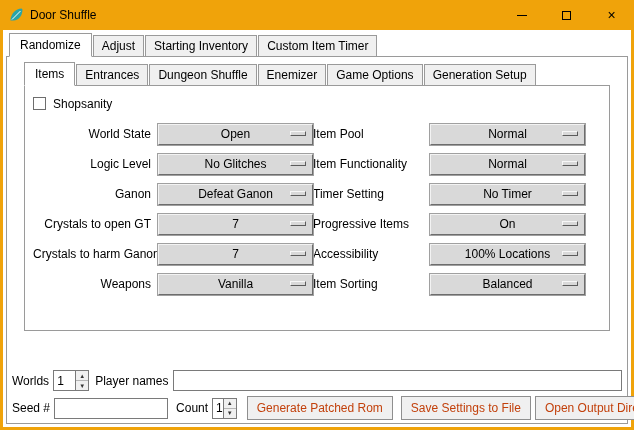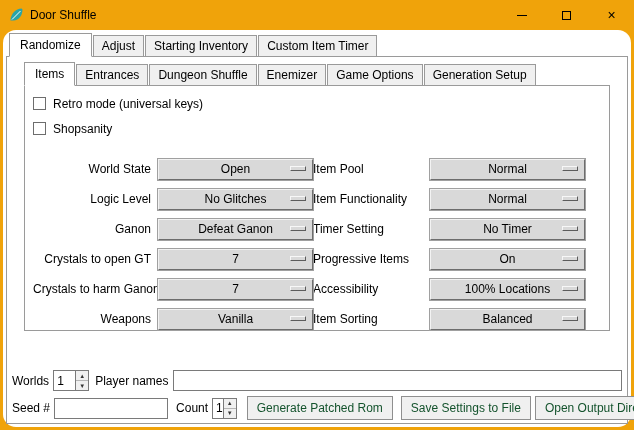--- a/index.html
+++ b/index.html
@@ -18,21 +18,21 @@
   .app-icon { width:16px; height:16px; margin-left:8px; display:inline-block; }
   .title { margin-left:6px; color:#000;text-align:center; }
   .win-controls { margin-left:auto; display:flex; height:100%; }
   .win-btn { width:45px; height:100%; display:flex; align-items:center; justify-content:center; cursor:default; }
   .glyph-min { width:10px; height:1px; background:#000; display:block; }
   .glyph-max { width:9px; height:9px; border:1px solid #000; display:block; }
   .glyph-close { font-size:14px; line-height:14px; color:#000; }
 
   .client {
     position:absolute; left:3px; right:3px; top:30px; bottom:3px;
-    background:#fff; display:flex; flex-direction:column; padding:3px;border-radius:13px;
+    background:#fff; display:flex; flex-direction:column; padding:3px;
   }
 
   .tabs { display:flex; align-items:flex-end; position:relative; z-index:2; }
   .tab {
     background:#f0f0f0; border:1px solid #9a9a9a; border-bottom:none;
     padding:3px 8px 3px; margin-right:1px; white-space:nowrap; cursor:default;
   }
   .tab.selected {
     background:#fff; padding:4px 10px 4px; margin-bottom:-1px;
     border-bottom:1px solid #fff;
@@ -50,21 +50,21 @@
     height:246px; padding:5px 8px;
   }
 
   .check-row { display:flex; align-items:center; height:25px; cursor:default; }
   .checkbox {
     width:13px; height:13px; background:#fff;
     border:1px solid #6d6d6d; margin-right:7px; flex:none;
   }
   .check-label { white-space:nowrap; }
 
-  .opt-rows { margin-top:13px; }
+  .opt-rows { margin-top:3px; }
   .opt-row { display:flex; align-items:center; height:30px; }
   .opt-label { white-space:nowrap; }
   .opt-label.l { width:125px; text-align:right; padding-right:7px; flex:none; }
   .opt-label.r { width:117px; padding-right:24px; flex:none; }
   .dropdown {
     width:155px; height:21px; flex:none; position:relative;
     background:#d9d9d9;
     border:1px solid; border-color:#f3f3f3 #6d6d6d #6d6d6d #f3f3f3;
     box-shadow:0 0 0 1px #a0a0a0;
     display:flex; align-items:center; justify-content:center; cursor:default;
@@ -99,21 +99,21 @@
   .spin-val { flex:1; display:flex; align-items:center; padding-left:3px; }
   .spin-arrows { width:13px; display:flex; flex-direction:column; border-left:1px solid #7a7a7a; }
   .spin-arrow {
     flex:1; display:flex; align-items:center; justify-content:center;
     font-size:6px; line-height:6px; color:#333; background:#f0f0f0; cursor:default;
   }
   .spin-arrow + .spin-arrow { border-top:1px solid #b5b5b5; }
 
   .btn {
     height:24px; background:#f0f0f0; border:1px solid #8f8f8f;
-    font-family:"Liberation Sans", sans-serif; font-size:12px; color:#14532d;
+    font-family:"Liberation Sans", sans-serif; font-size:12px; color:#c2410c;
     padding:0 9px; white-space:nowrap; margin-left:4px; cursor:default;
   }
   .btn-gap { margin-left:8px; }
 </style>
 </head>
 <body>
 
 <div class="window">
 
   <div class="titlebar">
@@ -155,24 +155,20 @@
           <div class="tab">Dungeon Shuffle</div>
           <div class="tab">Enemizer</div>
           <div class="tab">Game Options</div>
           <div class="tab">Generation Setup</div>
         </div>
 
         <div class="inner-pane">
 
           <div class="check-row">
             <span class="checkbox"></span>
-            <span class="check-label">Retro mode (universal keys)</span>
-          </div>
-          <div class="check-row">
-            <span class="checkbox"></span>
             <span class="check-label">Shopsanity</span>
           </div>
 
           <div class="opt-rows">
 
             <div class="opt-row">
               <span class="opt-label l">World State</span>
               <div class="dropdown">
                 <span class="dd-value">Open</span>
                 <span class="dd-indicator"></span>

